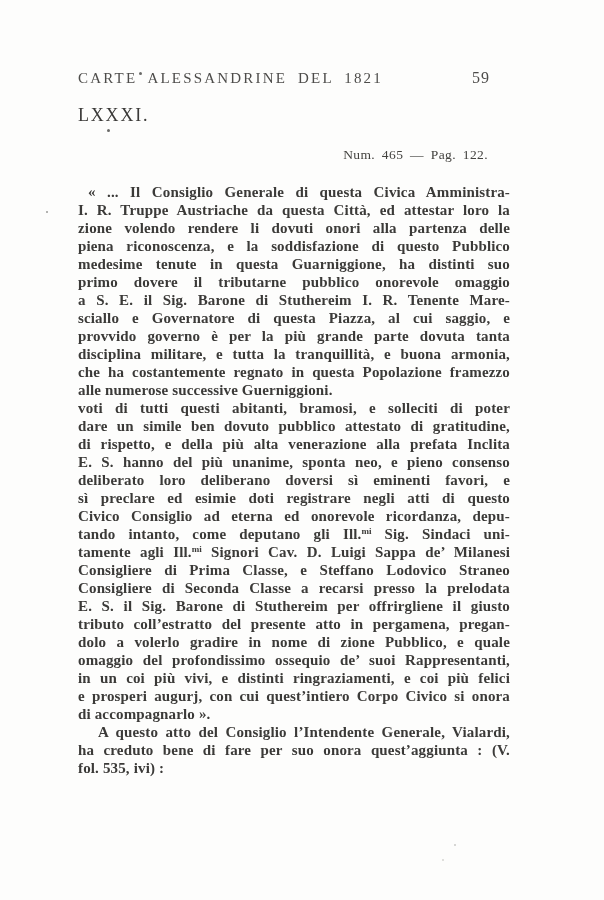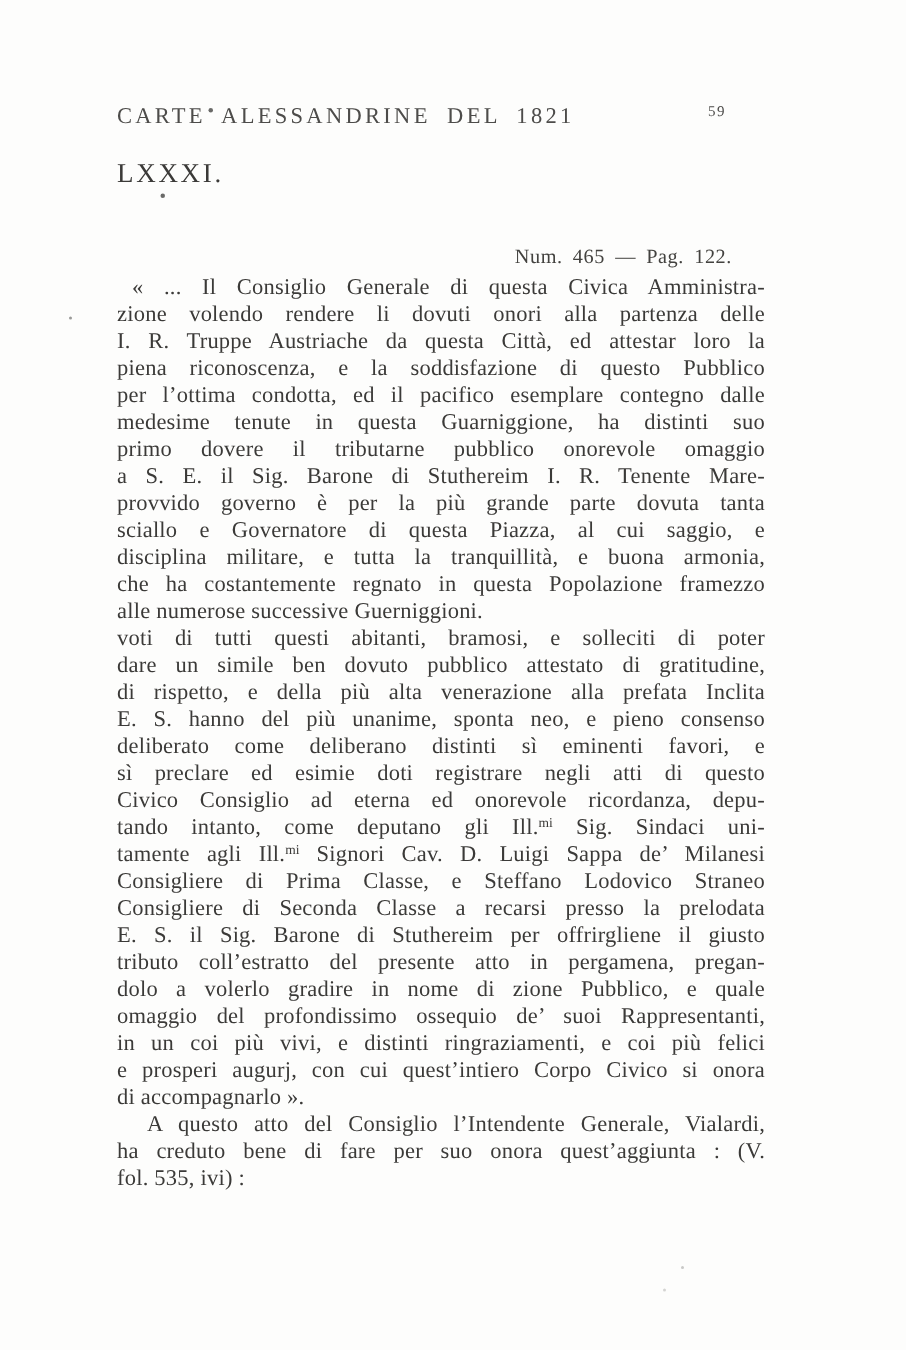--- a/index.html
+++ b/index.html
@@ -26,21 +26,21 @@
     font-size: 15px;
     letter-spacing: 2.2px;
     word-spacing: 5px;
     color: #4d4c4a;
     white-space: nowrap;
   }
   .page-number {
     position: absolute;
     top: 69px;
     left: 472px;
-    font-size: 10px;
+    font-size: 16px;
     letter-spacing: 1px;
     color: #4d4c4a;
   }
   
   .section-heading {
     position: absolute;
     top: 105px;
     left: 78px;
     width: 404px;
     text-align: left;
@@ -52,34 +52,33 @@
   .reference {
     position: absolute;
     top: 147px;
     left: 78px;
     width: 410px;
     text-align: right;
     font-size: 13.5px;
     letter-spacing: 0.4px;
     word-spacing: 3px;
     color: #43423f;
-    margin-top: 16px;
   }
   
   .body-text {
     position: absolute;
     top: 183px;
     left: 78px;
     width: 432px;
     font-size: 15px;
     line-height: 18px;
     letter-spacing: 0.15px;
     color: #3b3a38;
   }
-  .paragraph { margin: 0; }
+  .paragraph { margin: 0; font-weight: bold; }
   .line {
     height: 18px;
     text-align: justify;
     text-align-last: justify;
     text-justify: inter-word;
     white-space: nowrap;
   }
   .line.lastline {
     text-align-last: left;
   }
@@ -116,39 +115,38 @@
 
   <div class="page-number">59</div>
 
   <div class="section-heading">LXXXI.</div>
 
   <div class="reference">Num. 465 — Pag. 122.</div>
 
   <div class="body-text">
       <div class="paragraph p0">
         <div class="line first">« ... Il Consiglio Generale di questa Civica Amministra-</div>
+        <div class="line">I. R. Truppe Austriache da questa Città, ed attestar loro la</div>
         <div class="line">zione volendo rendere li dovuti onori alla partenza delle</div>
-        <div class="line">I. R. Truppe Austriache da questa Città, ed attestar loro la</div>
         <div class="line">piena riconoscenza, e la soddisfazione di questo Pubblico</div>
-        <div class="line">per l’ottima condotta, ed il pacifico esemplare contegno dalle</div>
         <div class="line">medesime tenute in questa Guarniggione, ha distinti suo</div>
         <div class="line">primo dovere il tributarne pubblico onorevole omaggio</div>
         <div class="line">a S. E. il Sig. Barone di Stuthereim I. R. Tenente Mare-</div>
+        <div class="line">sciallo e Governatore di questa Piazza, al cui saggio, e</div>
         <div class="line">provvido governo è per la più grande parte dovuta tanta</div>
-        <div class="line">sciallo e Governatore di questa Piazza, al cui saggio, e</div>
         <div class="line">disciplina militare, e tutta la tranquillità, e buona armonia,</div>
         <div class="line">che ha costantemente regnato in questa Popolazione framezzo</div>
         <div class="line lastline">alle numerose successive Guerniggioni.</div>
       </div>
       <div class="paragraph p1">
         <div class="line">voti di tutti questi abitanti, bramosi, e solleciti di poter</div>
         <div class="line">dare un simile ben dovuto pubblico attestato di gratitudine,</div>
         <div class="line">di rispetto, e della più alta venerazione alla prefata Inclita</div>
         <div class="line">E. S. hanno del più unanime, sponta neo, e pieno consenso</div>
-        <div class="line">deliberato come deliberano distinti sì eminenti favori, e</div>
+        <div class="line">deliberato loro deliberano doversi sì eminenti favori, e</div>
         <div class="line">sì preclare ed esimie doti registrare negli atti di questo</div>
         <div class="line">Civico Consiglio ad eterna ed onorevole ricordanza, depu-</div>
         <div class="line">tando intanto, come deputano gli Ill.<sup>mi</sup> Sig. Sindaci uni-</div>
         <div class="line">tamente agli Ill.<sup>mi</sup> Signori Cav. D. Luigi Sappa de’ Milanesi</div>
         <div class="line">Consigliere di Prima Classe, e Steffano Lodovico Straneo</div>
         <div class="line">Consigliere di Seconda Classe a recarsi presso la prelodata</div>
         <div class="line">E. S. il Sig. Barone di Stuthereim per offrirgliene il giusto</div>
         <div class="line">tributo coll’estratto del presente atto in pergamena, pregan-</div>
         <div class="line">dolo a volerlo gradire in nome di zione Pubblico, e quale</div>
         <div class="line">omaggio del profondissimo ossequio de’ suoi Rappresentanti,</div>

